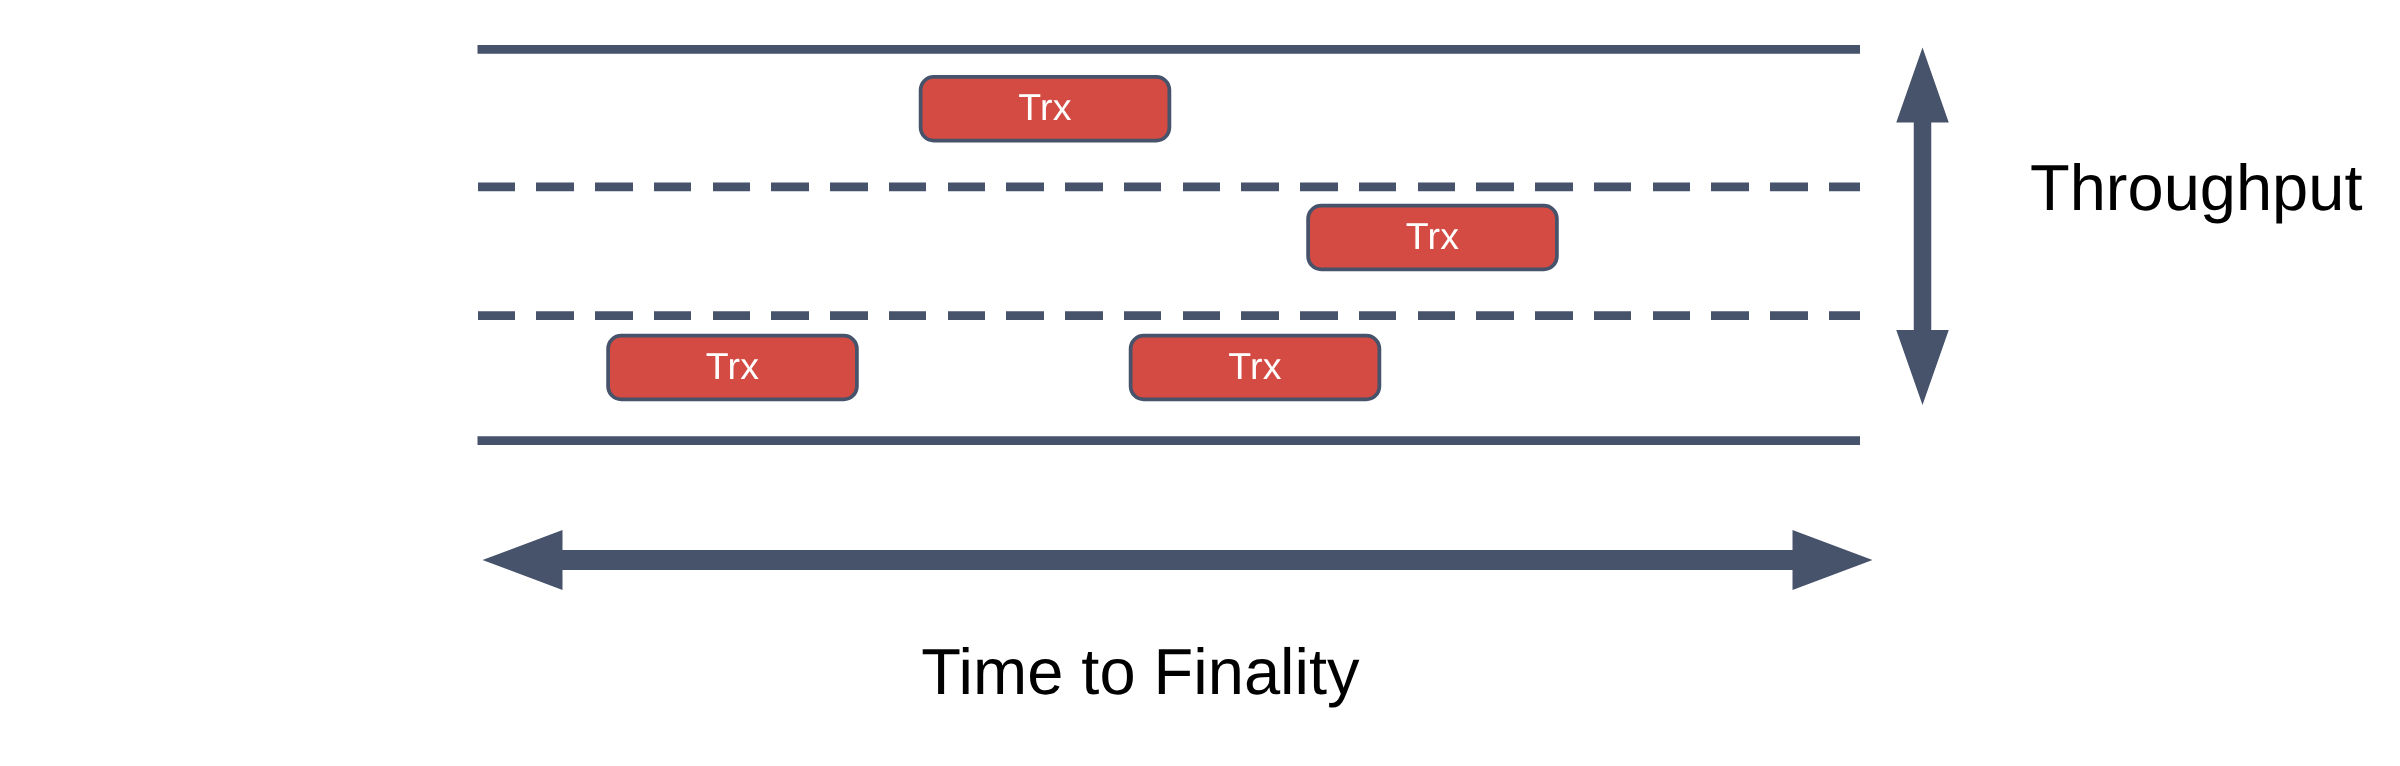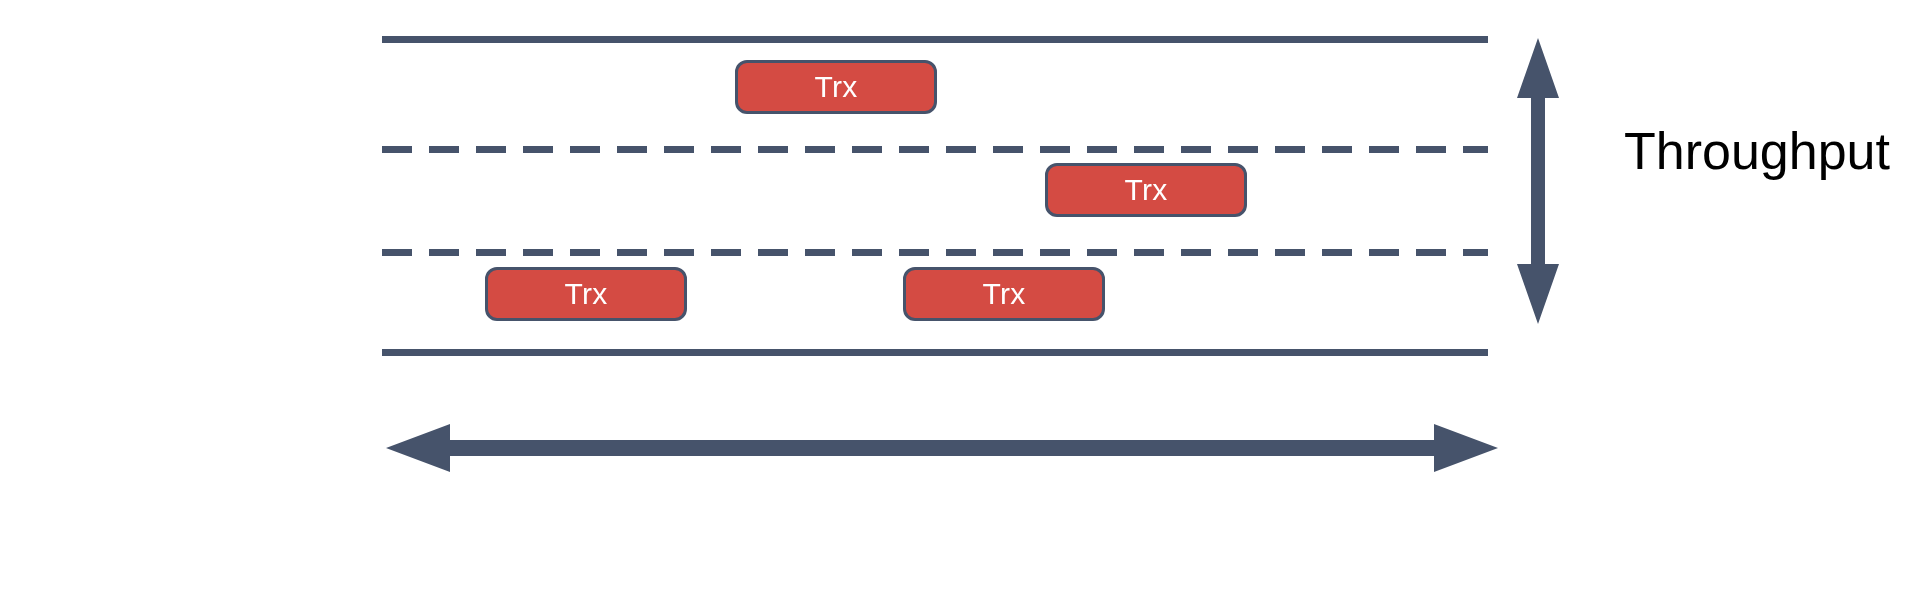--- a/index.html
+++ b/index.html
@@ -114,14 +114,15 @@
   <div class="trx-box" style="left:903px; top:267px; width:202px; height:54px;">Trx</div>
 
   <svg id="throughput-arrow" viewBox="0 0 76 290">
     <polygon points="38,2 59,62 45,62 45,228 59,228 38,288 17,228 31,228 31,62 17,62" fill="#46536b"></polygon>
   </svg>
   <div id="throughput-label">Throughput</div>
 
   <svg id="finality-arrow" viewBox="0 0 1120 72">
     <polygon points="4,36 68,12 68,28 1052,28 1052,12 1116,36 1052,60 1052,44 68,44 68,60" fill="#46536b"></polygon>
   </svg>
+  <div id="finality-label">Time to Finality</div>
 
 </div>
 
 </body></html>

